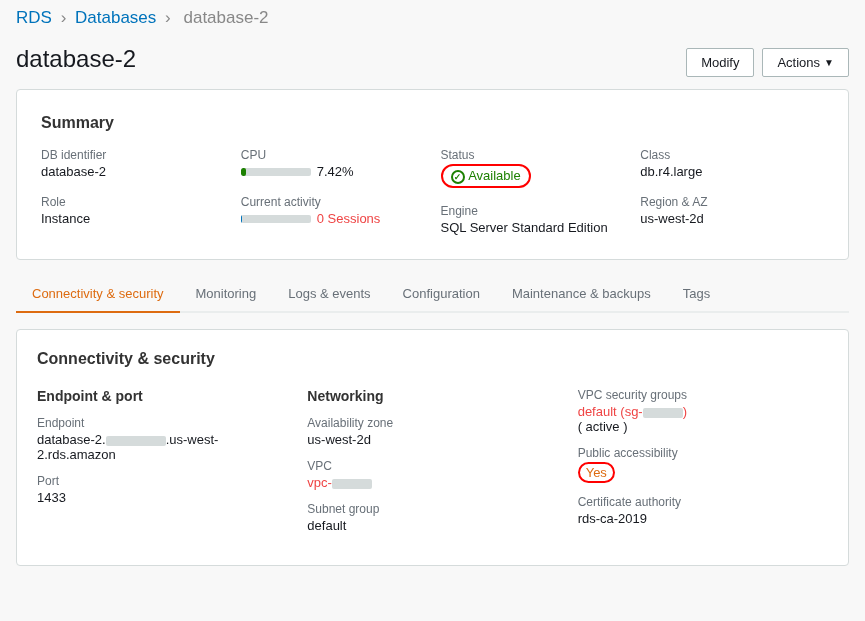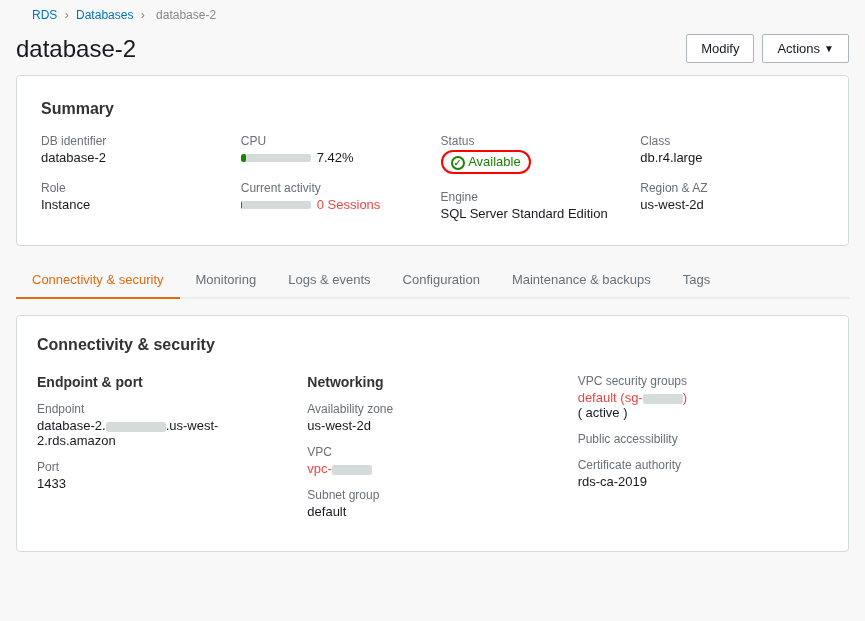--- a/index.html
+++ b/index.html
@@ -3,22 +3,22 @@
   <meta charset="utf-8">
   <style>
     * { box-sizing: border-box; margin: 0; padding: 0; }
     body {
       font-family: -apple-system, BlinkMacSystemFont, "Segoe UI", Arial, sans-serif;
       font-size: 13px;
       color: #333;
       background: #f8f8f8;
     }
     .breadcrumb {
-      padding: 8px 32px;
-      font-size: 12px;
+      padding: 8px 16px;
+      font-size: 17px;
       color: #555;
     }
     .breadcrumb a {
       color: #0073bb;
       text-decoration: none;
     }
     .breadcrumb span { margin: 0 4px; color: #888; }
 
     .page-header {
       display: flex;
@@ -37,20 +37,21 @@
       gap: 8px;
     }
     .btn {
       padding: 6px 14px;
       font-size: 13px;
       border: 1px solid #aab7b8;
       border-radius: 2px;
       background: #fff;
       cursor: pointer;
       color: #16191f;
+      margin-top: 8px;
     }
     .btn-actions {
       display: flex;
       align-items: center;
       gap: 4px;
       text-align: center;
     }
     .btn-actions::after {
       content: "▼";
       font-size: 10px;
@@ -354,20 +355,23 @@
         <div class="content-field-label">VPC security groups</div>
         <div class="content-field-value">
           <a href="#" class="link">
             <span>default (sg-</span><span class="redacted-sm"></span><span>)</span>
           </a><br>
           <span>( active )</span>
         </div>
       </div>
       <div class="content-field">
         <div class="content-field-label">Public accessibility</div>
+        <div class="content-field-value">
+          <span class="yes-circle">Yes</span>
+        </div>
       </div>
       <div class="content-field">
         <div class="content-field-label">Certificate authority</div>
         <div class="content-field-value">rds-ca-2019</div>
       </div>
     </div>
 
   </div>
 </div>
 

